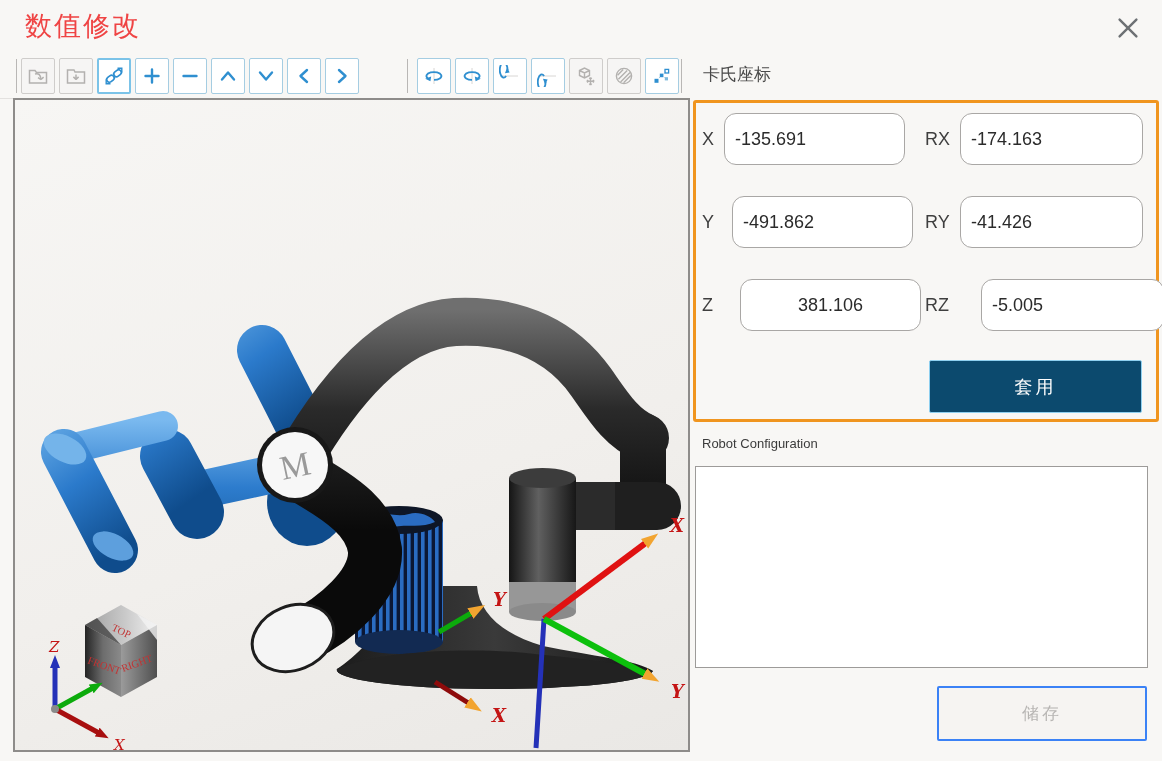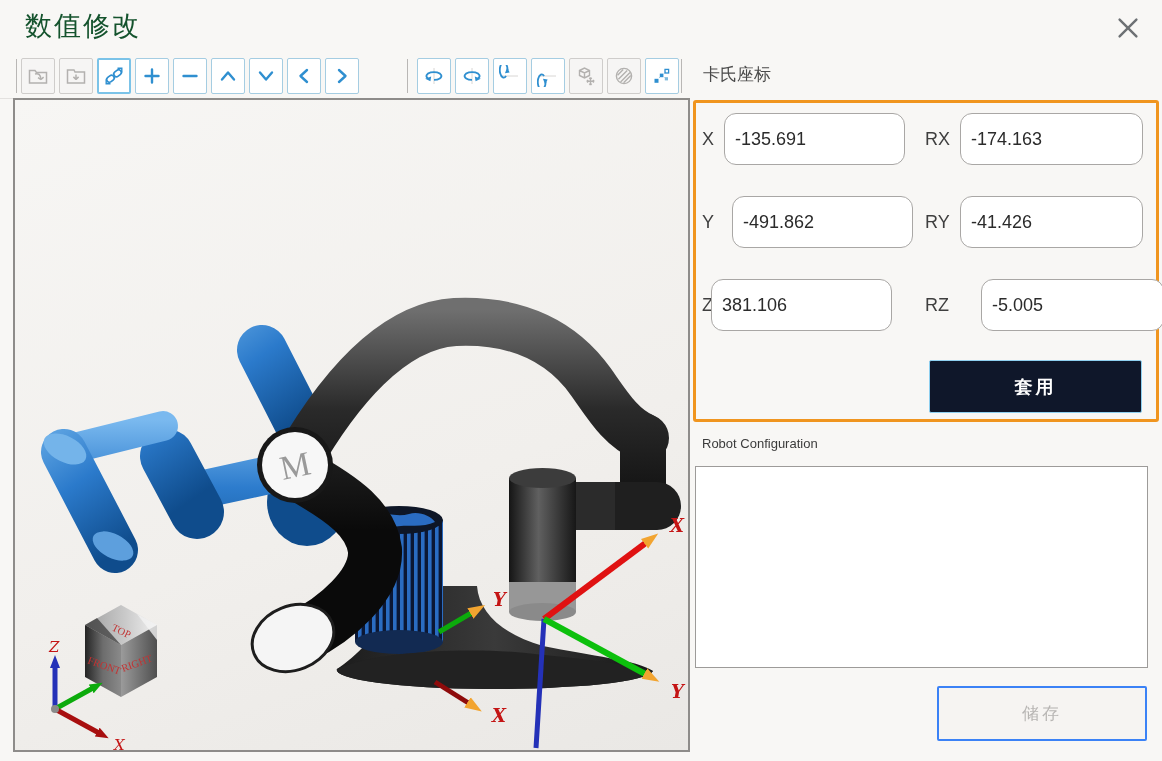--- a/index.html
+++ b/index.html
@@ -1,41 +1,41 @@
 <!DOCTYPE html>
 <html><head>
 <meta charset="utf-8">
 <style>
   html,body{margin:0;padding:0;}
   body{font-family:"Liberation Sans",sans-serif;background:#e9e7e5;}
   .app{position:relative;width:1162px;height:761px;background:#f8f7f5;overflow:hidden;}
 
   
-  .title{position:absolute;left:25px;top:8px;font-size:27px;color:#14532d;letter-spacing:2px;}
+  .title{position:absolute;left:25px;top:8px;font-size:27px;color:#ef4444;letter-spacing:2px;}
   .close-btn{position:absolute;right:14px;top:10px;width:40px;height:36px;border:none;background:transparent;cursor:pointer;display:flex;align-items:center;justify-content:center;}
 
   
   .toolbar{position:absolute;left:0;top:56px;width:690px;height:42px;border-bottom:1px solid #e3e1df;}
   .sep{position:absolute;top:3px;width:1px;height:34px;background:#b9b7b5;}
   .tgroup{position:absolute;top:2px;display:flex;gap:4px;}
   .tbtn{width:34px;height:36px;background:#ffffff;border:1px solid #a5cde2;border-radius:2px;display:flex;align-items:center;justify-content:center;color:#2f8fd0;padding:0;cursor:pointer;}
   .tbtn.gray{border-color:#cfcdcb;color:#b3b1af;background:#f6f5f4;cursor:default;}
   .tbtn.active{border:2px solid #7bc3e8;}
   .tbtn svg{display:block;}
 
   
   .viewport{position:absolute;left:13px;top:98px;width:673px;height:650px;border:2px solid #8e8c8a;box-sizing:content-box;background:linear-gradient(160deg,#f7f6f4 0%,#f1efec 60%,#eae8e5 100%);}
   .viewport svg{position:absolute;left:0;top:0;}
 
   
   .panel-title{position:absolute;left:703px;top:63px;font-size:17px;color:#4a4a4a;}
   .cart-box{position:absolute;left:693px;top:100px;width:460px;height:316px;border:3px solid #F0951F;border-radius:3px;background:#f8f7f5;}
   .crow-label{position:absolute;font-size:18px;color:#3f3f3f;line-height:52px;}
   .cfield{position:absolute;width:181px;height:52px;box-sizing:border-box;border:1px solid #a9a7a5;border-radius:12px;background:#fff;font-family:"Liberation Sans",sans-serif;font-size:18px;color:#2b2b2b;padding:0 10px;outline:none;}
-  .apply-btn{position:absolute;left:233px;top:257px;width:213px;height:53px;background:#0f172a;border:1px solid #8fd0f0;border-radius:2px;color:#ffffff;font-size:18px;font-weight:bold;letter-spacing:3px;cursor:pointer;}
+  .apply-btn{position:absolute;left:233px;top:257px;width:213px;height:53px;background:#0c4a6e;border:1px solid #8fd0f0;border-radius:2px;color:#ffffff;font-size:18px;font-weight:normal;letter-spacing:3px;cursor:pointer;}
 
   .config-title{position:absolute;left:702px;top:436px;font-size:13px;color:#3b3b3b;}
   .config-box{position:absolute;left:695px;top:466px;width:453px;height:202px;box-sizing:border-box;background:#ffffff;border:1px solid #9d9b99;}
   .save-btn{position:absolute;left:937px;top:686px;width:210px;height:55px;background:#f6f4f2;border:2px solid #3b82f6;border-radius:2px;color:#b7b5b3;font-size:17px;letter-spacing:3px;}
 </style>
 </head>
 <body>
 
 <div class="app">
 
@@ -306,21 +306,21 @@
     <input class="cfield" style="left: 28px; top: 10px;" value="-135.691">
     <span class="crow-label" style="left:229px;top:10px">RX</span>
     <input class="cfield" style="left: 264px; top: 10px; width: 183px;" value="-174.163">
 
     <span class="crow-label" style="left:6px;top:93px">Y</span>
     <input class="cfield" style="left: 28px; top: 93px; margin-left: 8px;" value="-491.862">
     <span class="crow-label" style="left:229px;top:93px">RY</span>
     <input class="cfield" style="left: 264px; top: 93px; width: 183px;" value="-41.426">
 
     <span class="crow-label" style="left:6px;top:176px">Z</span>
-    <input class="cfield" style="left: 15px; top: 176px;" value="381.106">
+    <input class="cfield" style="left: 44px; top: 176px; text-align: center;" value="381.106">
     <span class="crow-label" style="left:229px;top:176px">RZ</span>
     <input class="cfield" style="left: 264px; top: 176px; width: 183px; margin-left: 21px;" value="-5.005">
 
     <button class="apply-btn">套用</button>
   </div>
 
   <div class="config-title">Robot Configuration</div>
   <div class="config-box"></div>
 
   <button class="save-btn" disabled="">储存</button>

